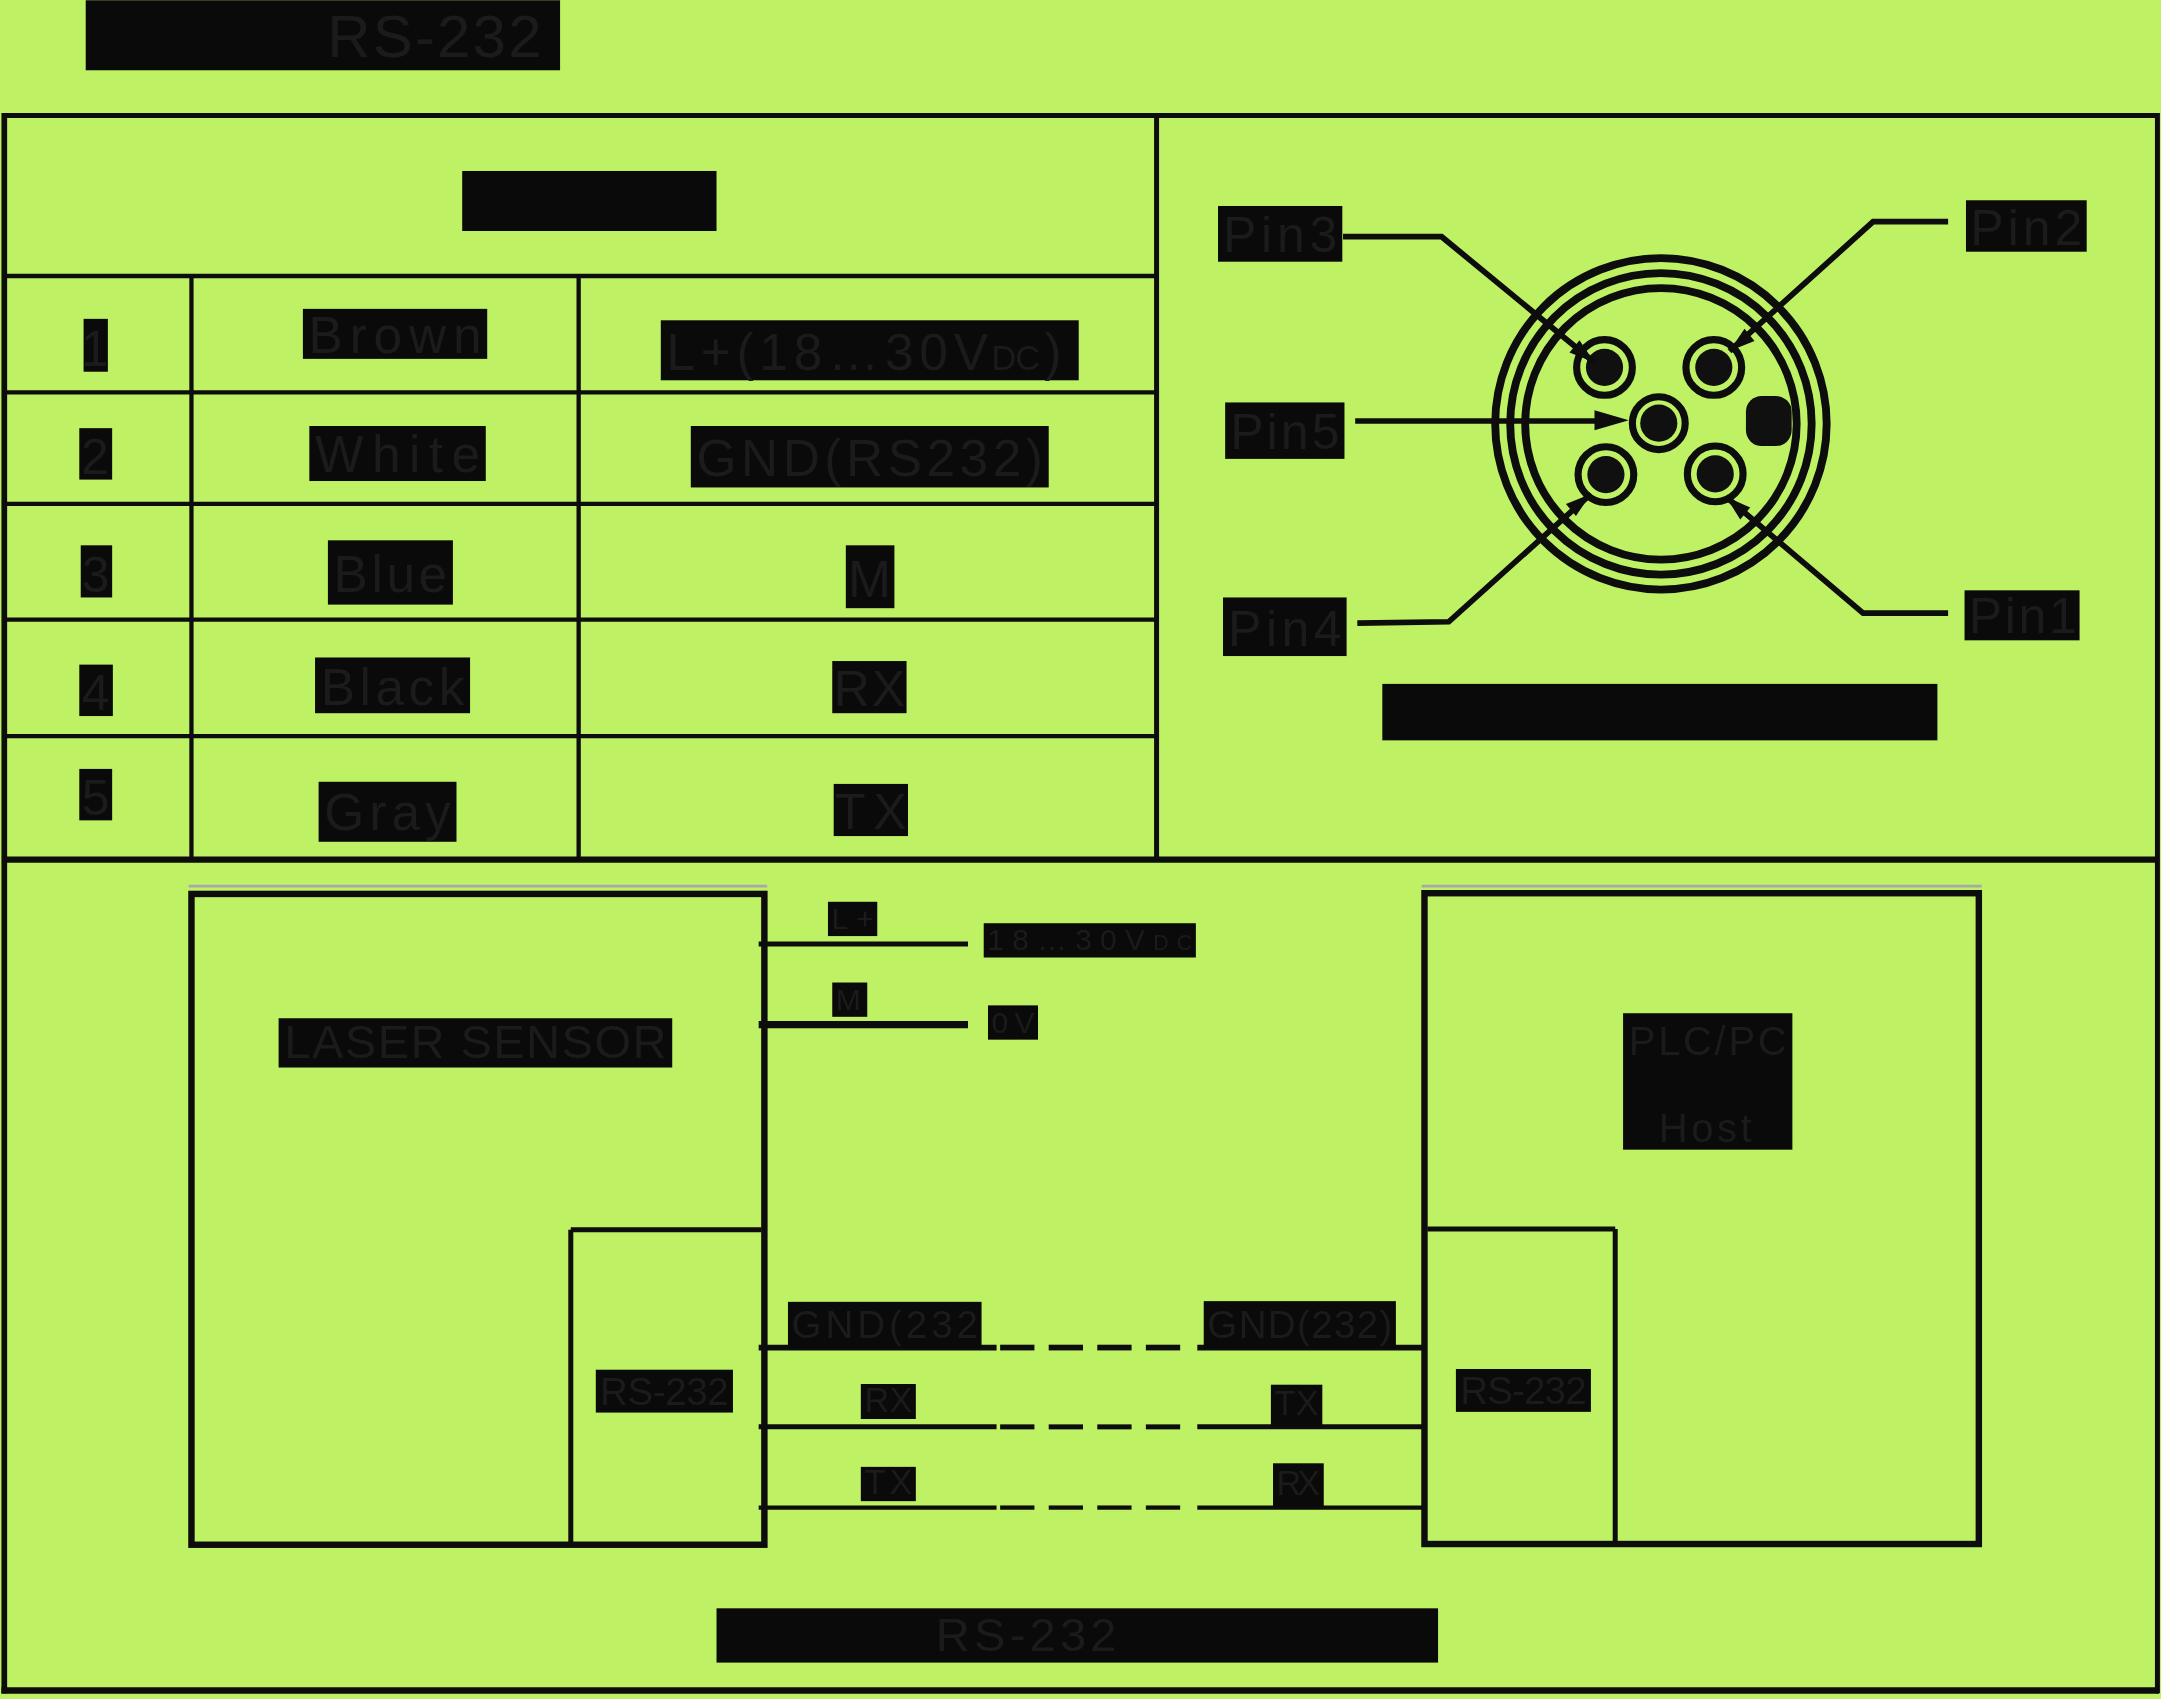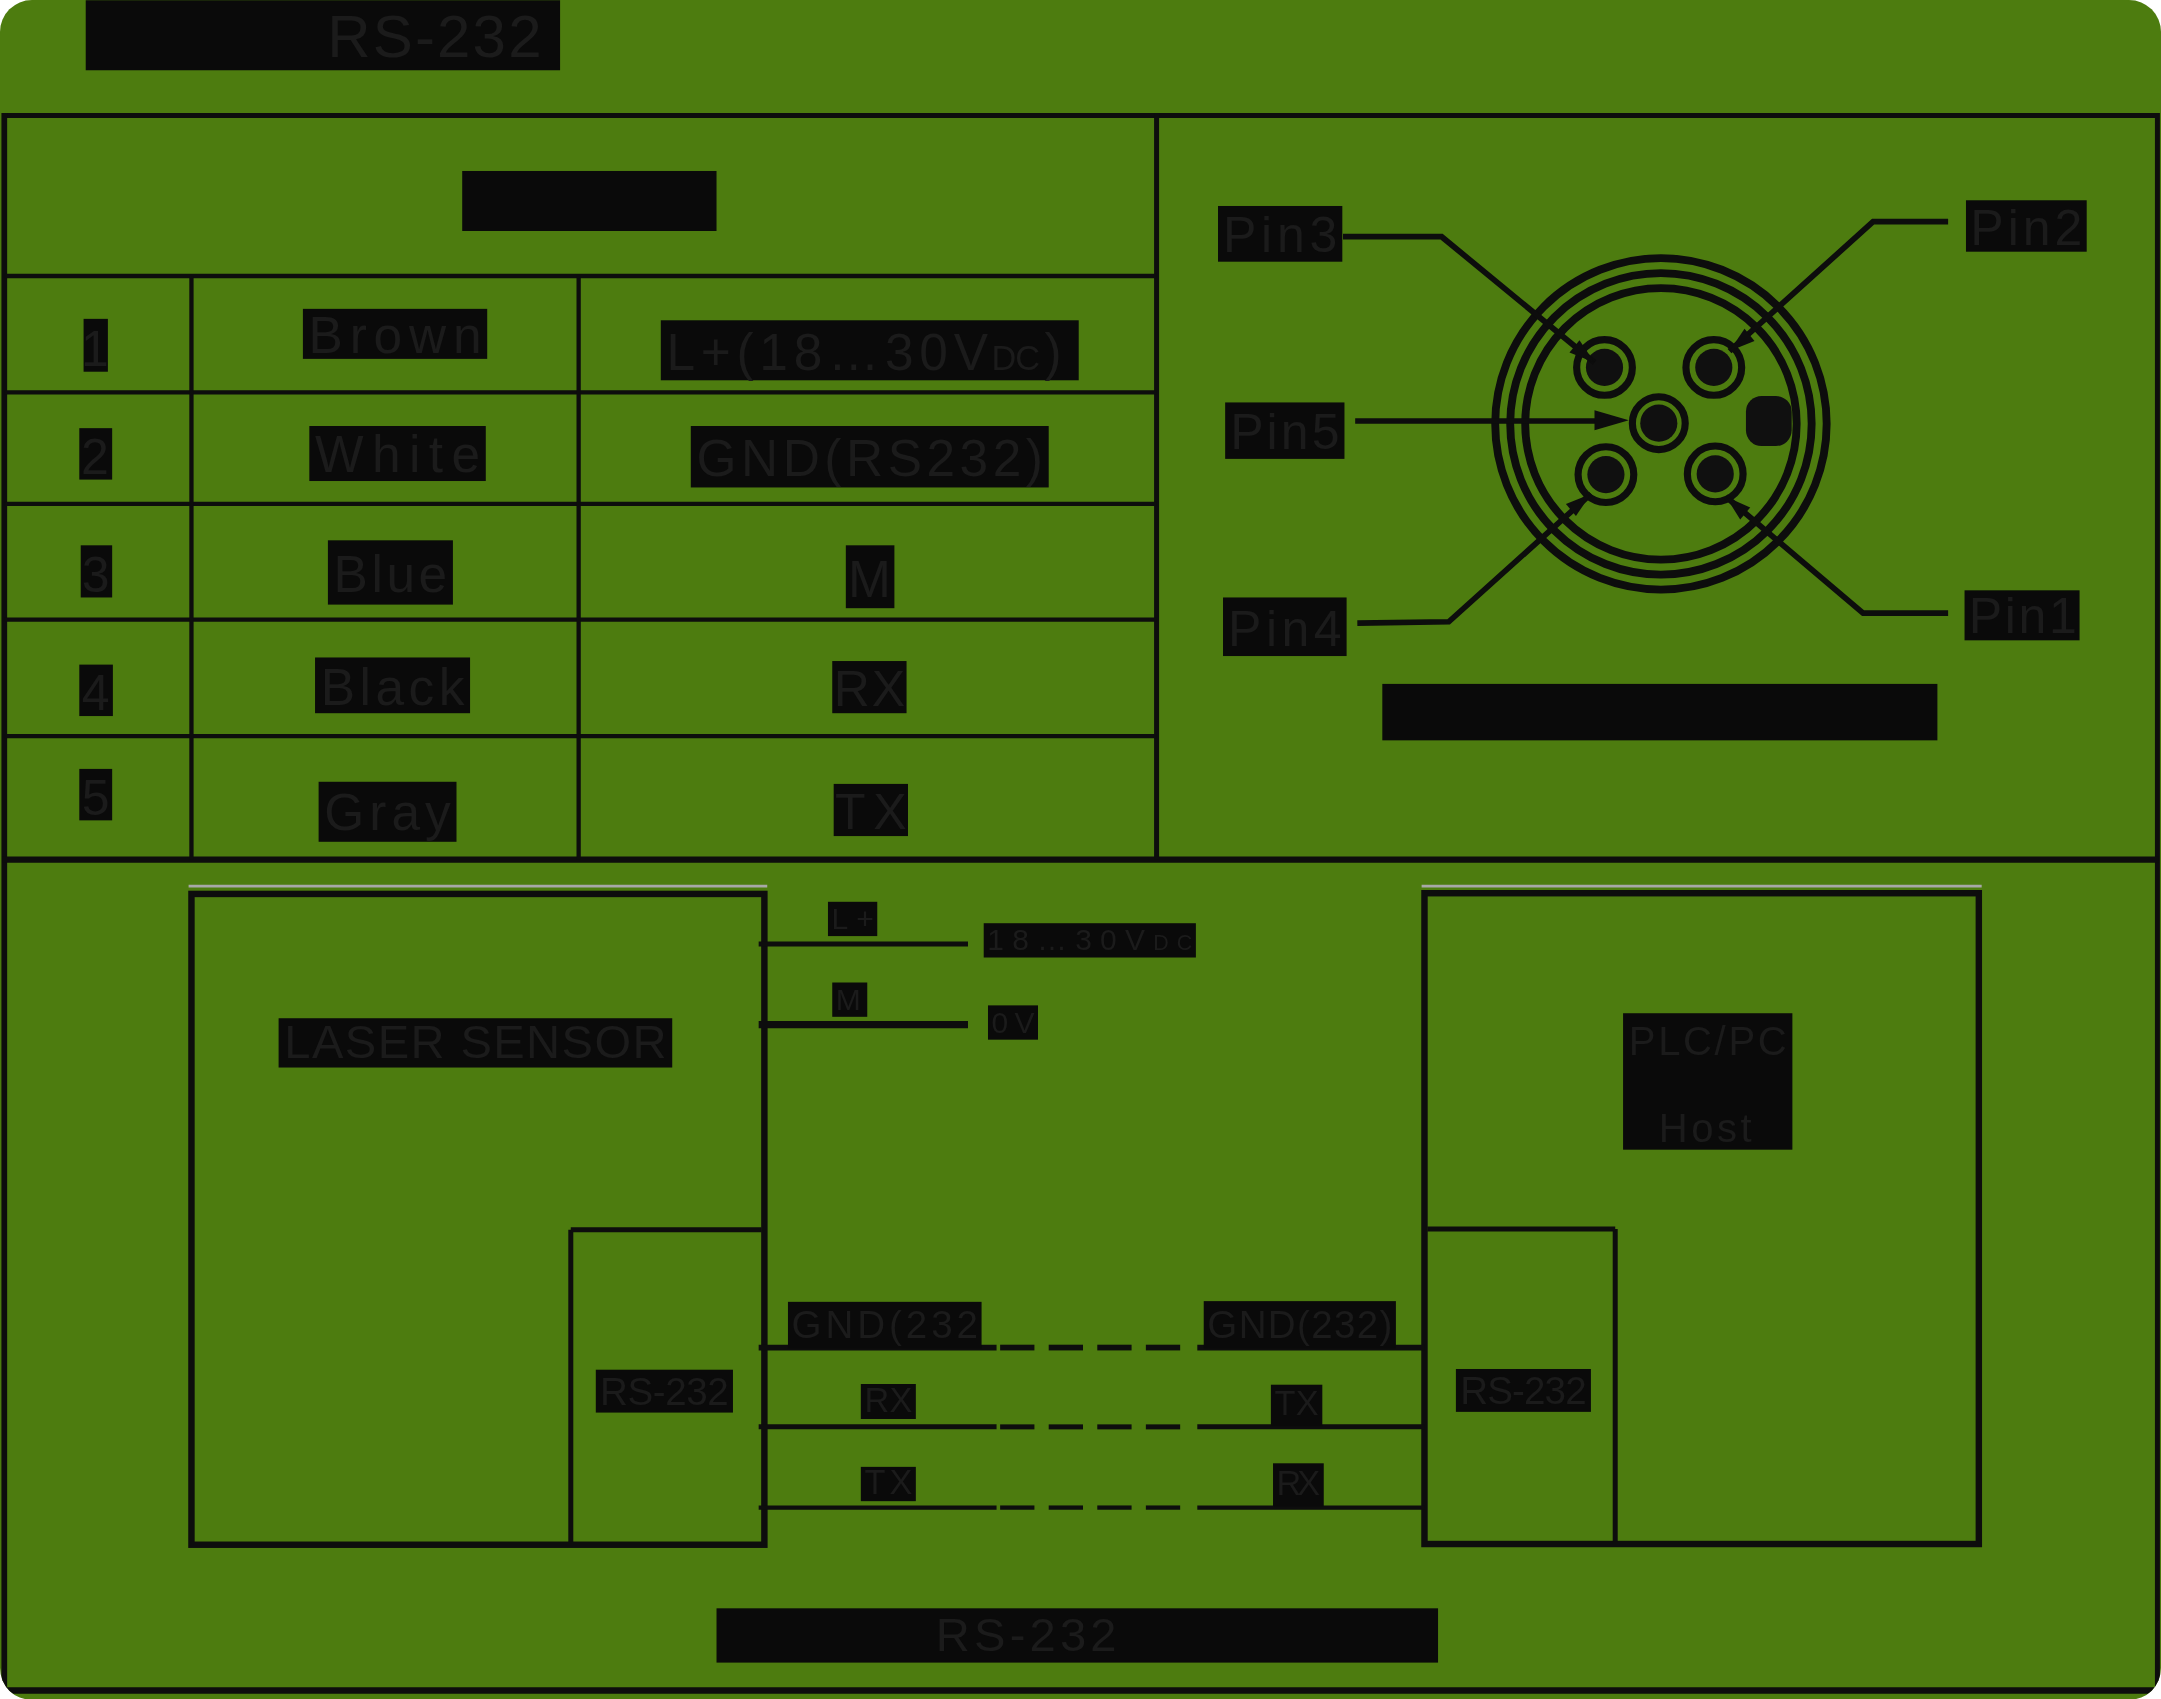--- a/index.html
+++ b/index.html
@@ -1,17 +1,17 @@
 <!DOCTYPE html>
 <html style="font-size:11.4px"><head>
 <meta charset="utf-8">
 <style>
   html,body{margin:0;padding:0;background:#ffffff;}
-  #page{position:relative;width:2161px;height:1700px;background:#4d7c0f;overflow:hidden;
-        font-family:"Liberation Sans", sans-serif;border-radius:32px;}
+  #page{position:relative;width:2161px;height:1700px;background:#bef264;overflow:hidden;
+        font-family:"Liberation Sans", sans-serif;}
   svg{position:absolute;left:0;top:0;}
 </style>
 </head>
 <body>
 <div id="page">
 <svg width="2161" height="1700" viewBox="0 0 3025 2379">
 
   <g stroke="#0d0d0d" fill="none">
 
     <line x1="3" y1="161.5" x2="3022" y2="161.5" stroke-width="7"></line>

